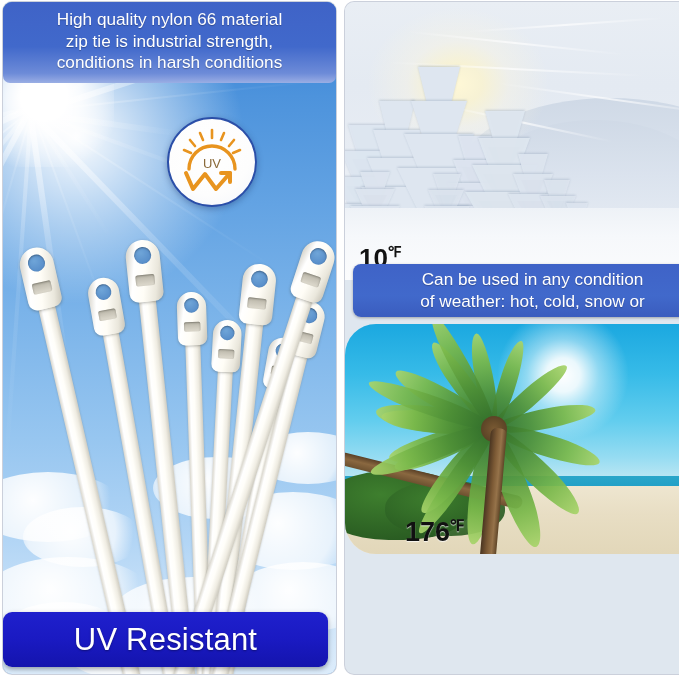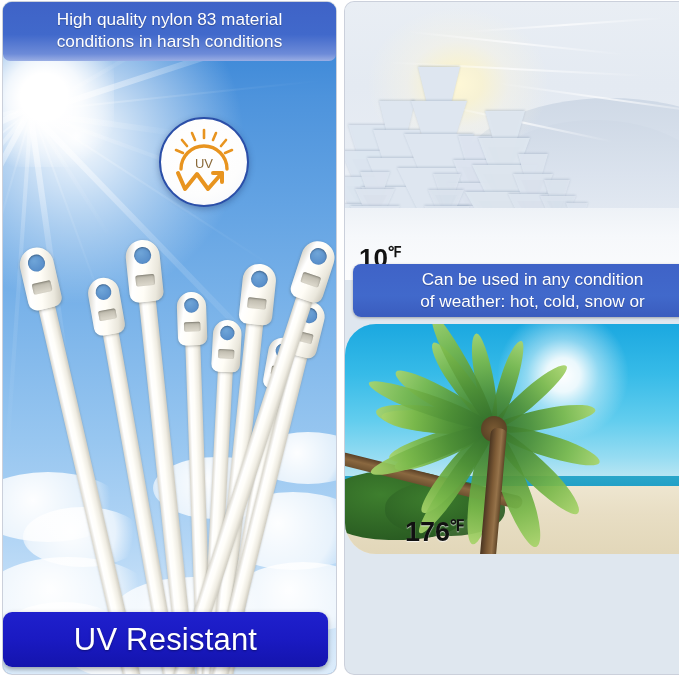--- a/index.html
+++ b/index.html
@@ -31,21 +31,21 @@
 
   
   .banner{position:absolute;left:0;right:0;top:0;padding:7px 6px 9px;
           background:linear-gradient(180deg,#3f63c7 0%,#4169cb 55%,#6d8bd8 88%,#9aaee4 100%);
           border-bottom-left-radius:7px;border-bottom-right-radius:7px;
           text-align:center;color:#fff;font-size:17.2px;line-height:21.5px;font-weight:400;
           text-shadow:0 1px 1px rgba(0,0,0,.28);}
   .banner div{white-space:nowrap;}
 
   
-  .uv-badge{position:absolute;left:156px;top:115px;width:86px;height:86px;border-radius:50%;
+  .uv-badge{position:absolute;left:164px;top:115px;width:86px;height:86px;border-radius:50%;
             background:radial-gradient(circle at 45% 38%,#ffffff 0%,#fdfdfd 60%,#f2f5fa 100%);
             border:2px solid #2b4fa8;box-shadow:0 2px 6px rgba(20,40,90,.35);}
 
   
   .ties{position:absolute;inset:0;}
   .tie{position:absolute;transform-origin:50% 0%;}
   .tie .tail{position:absolute;left:50%;top:36px;transform:translateX(-50%);
              background:linear-gradient(90deg,#d9d6cc 0%,#ffffff 22%,#fffef9 48%,#efece2 78%,#cfccc1 100%);
              border-radius:3px 3px 2px 2px;box-shadow:0 0 2px rgba(90,90,80,.35);}
   .tie .head{position:absolute;left:50%;top:0;transform:translateX(-50%);
@@ -241,21 +241,22 @@
         <text x="43" y="49" text-anchor="middle" font-family="Liberation Sans, sans-serif" font-size="13" fill="#8a6a3a" font-weight="400">UV</text>
         <g stroke="#e8941f" stroke-width="4" fill="none" stroke-linecap="round" stroke-linejoin="round">
           <path d="M17 54 L24 70 L36 55 L47 70 L61 54"></path>
         </g>
         <path d="M61 54 L61 63 M61 54 L52 54" stroke="#e8941f" stroke-width="4" fill="none" stroke-linecap="round" stroke-linejoin="round"></path>
         <path d="M36 55 L36 63 M36 55 L29 57" stroke="#e8941f" stroke-width="4" fill="none" stroke-linecap="round" stroke-linejoin="round" opacity="0"></path>
       </svg>
     </div>
 
     <div class="banner">
-      <div>High quality nylon 83 material</div>
+      <div>High quality nylon 66 material</div>
+      <div>zip tie is industrial strength,</div>
       <div>conditions in harsh conditions</div>
     </div>
 
     <div class="plate">
       <span>UV Resistant</span>
     </div>
   </div>
 
   <div class="panel panel-right">
 

